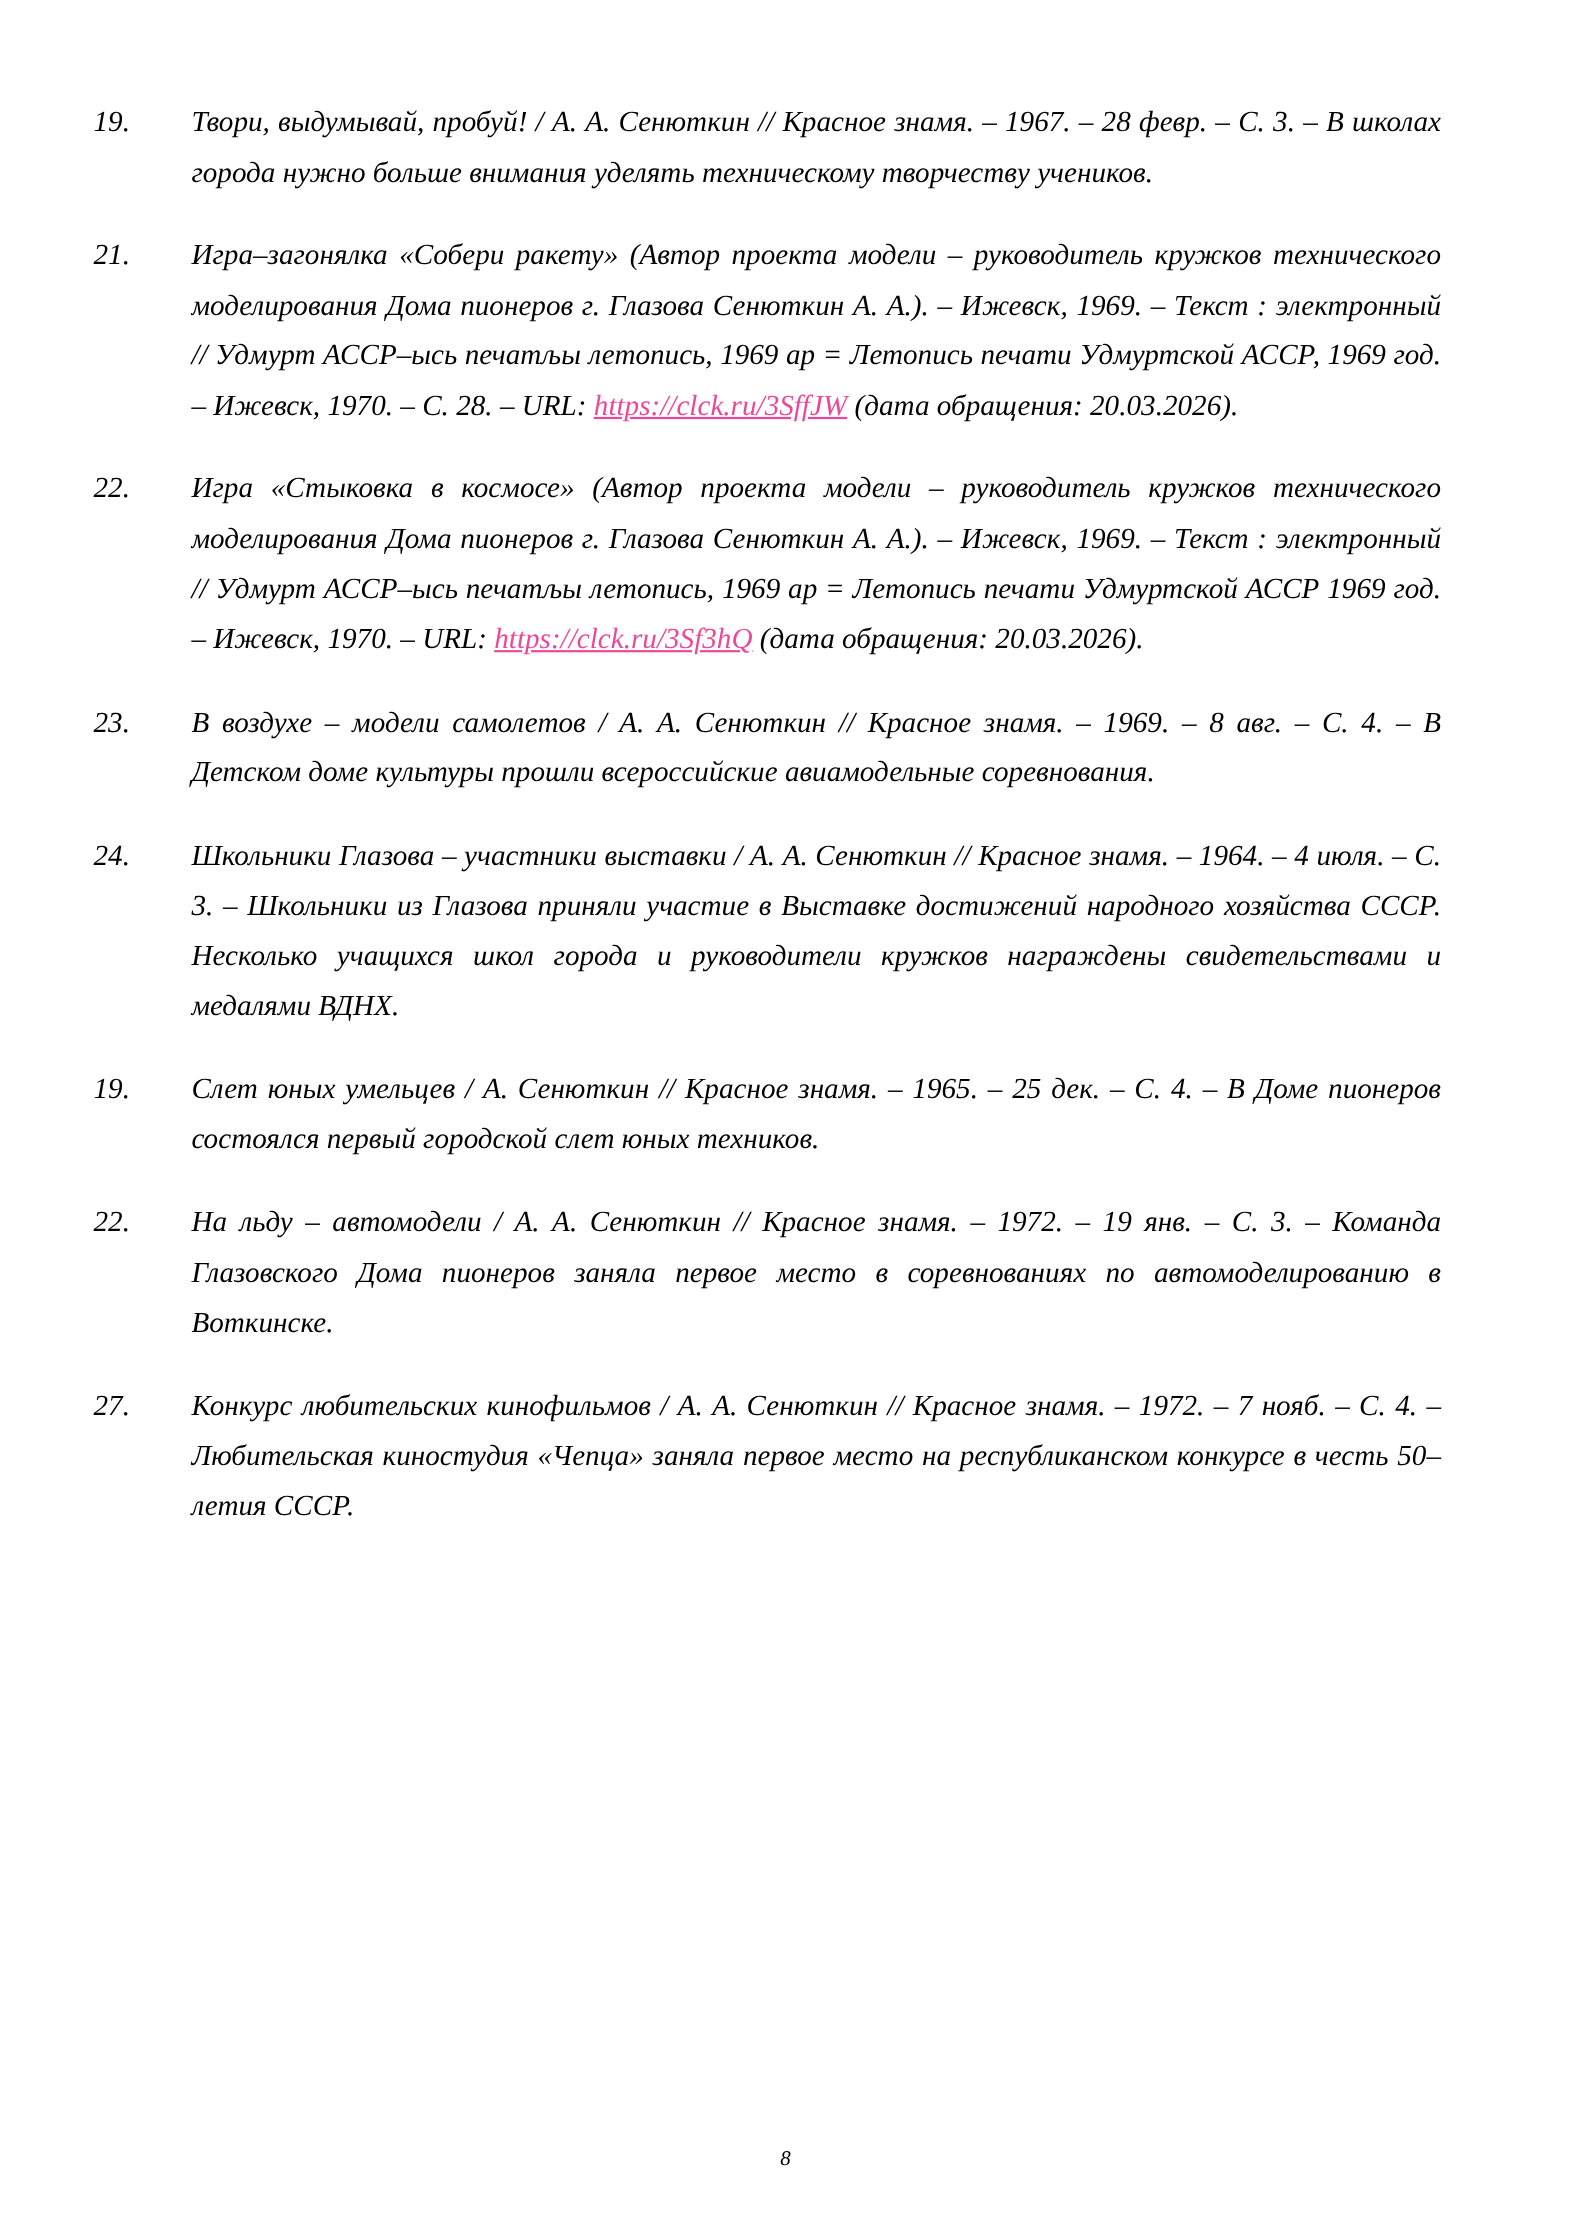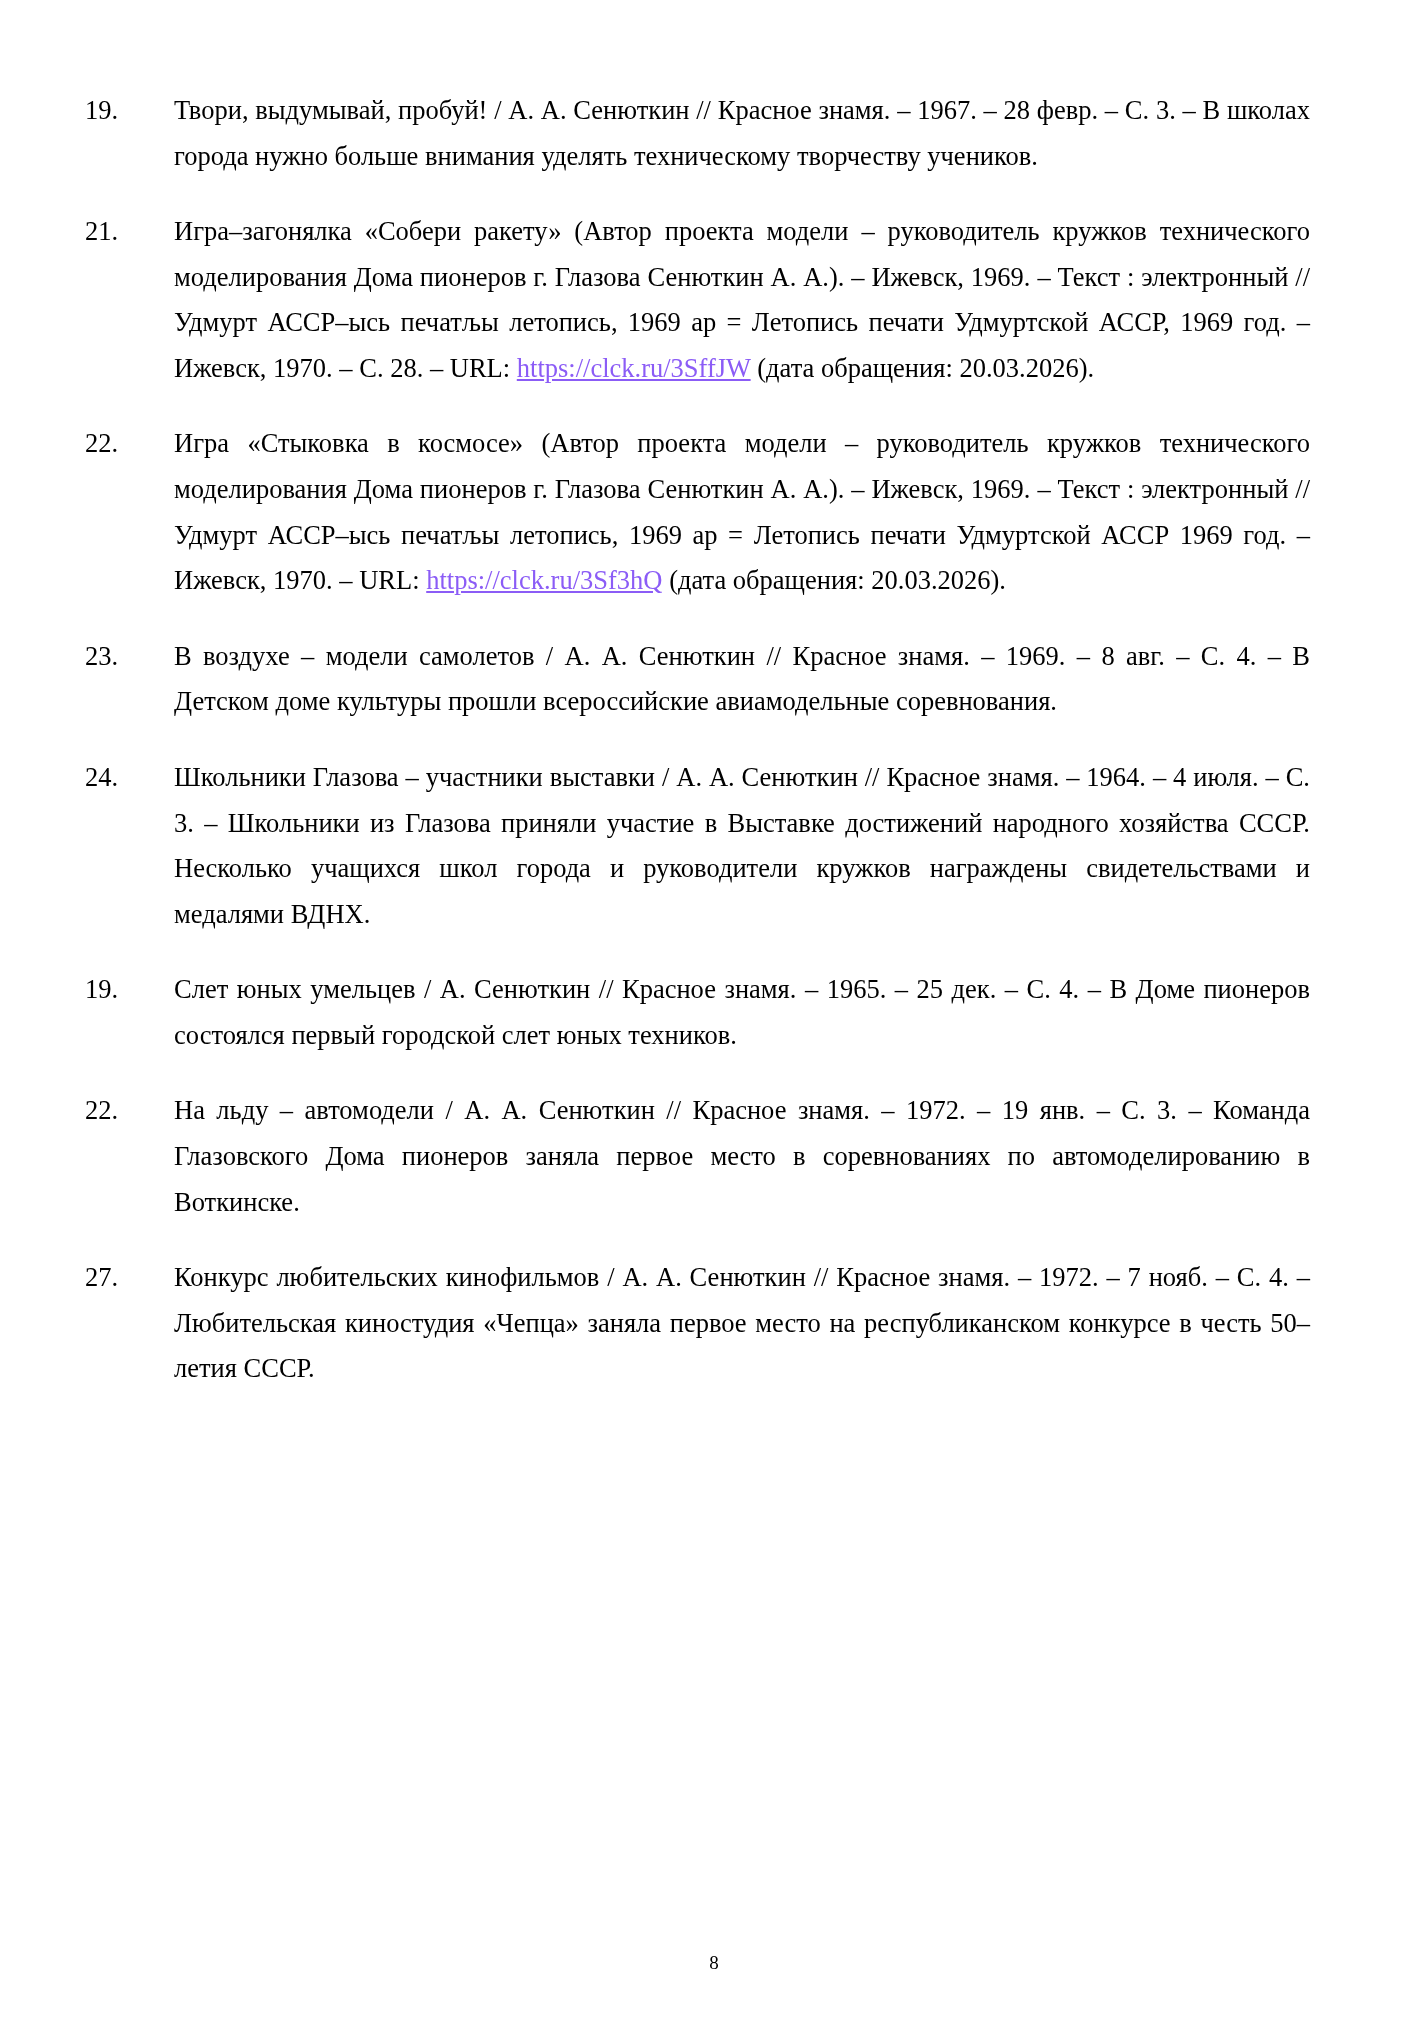--- a/index.html
+++ b/index.html
@@ -10,20 +10,21 @@
   .page {
     position: relative;
     width: 1428px;
     height: 2028px;
     background: #ffffff;
     box-sizing: border-box;
     padding: 88px 118px 60px 85px;
     font-family: "Liberation Serif", "DejaVu Serif", serif;
     color: #000000;
     overflow: hidden;
+    font-style: italic;
   }
   .biblio-list {
     list-style: none;
     margin: 0;
     padding: 0;
   }
   .entry {
     position: relative;
     display: flex;
     align-items: flex-start;
@@ -40,21 +41,21 @@
   }
   .entry-text {
     flex: 1 1 auto;
     text-align: justify;
     text-justify: inter-word;
     hyphens: manual;
     margin-left: 28px;
   }
   .entry-text a,
   .entry-text .url {
-    color: #8b5cf6;
+    color: #ec4899;
     text-decoration: underline;
     text-underline-offset: 2px;
   }
   .page-number {
     position: absolute;
     left: 0;
     right: 0;
     bottom: 54px;
     text-align: center;
     font-size: 19px;

